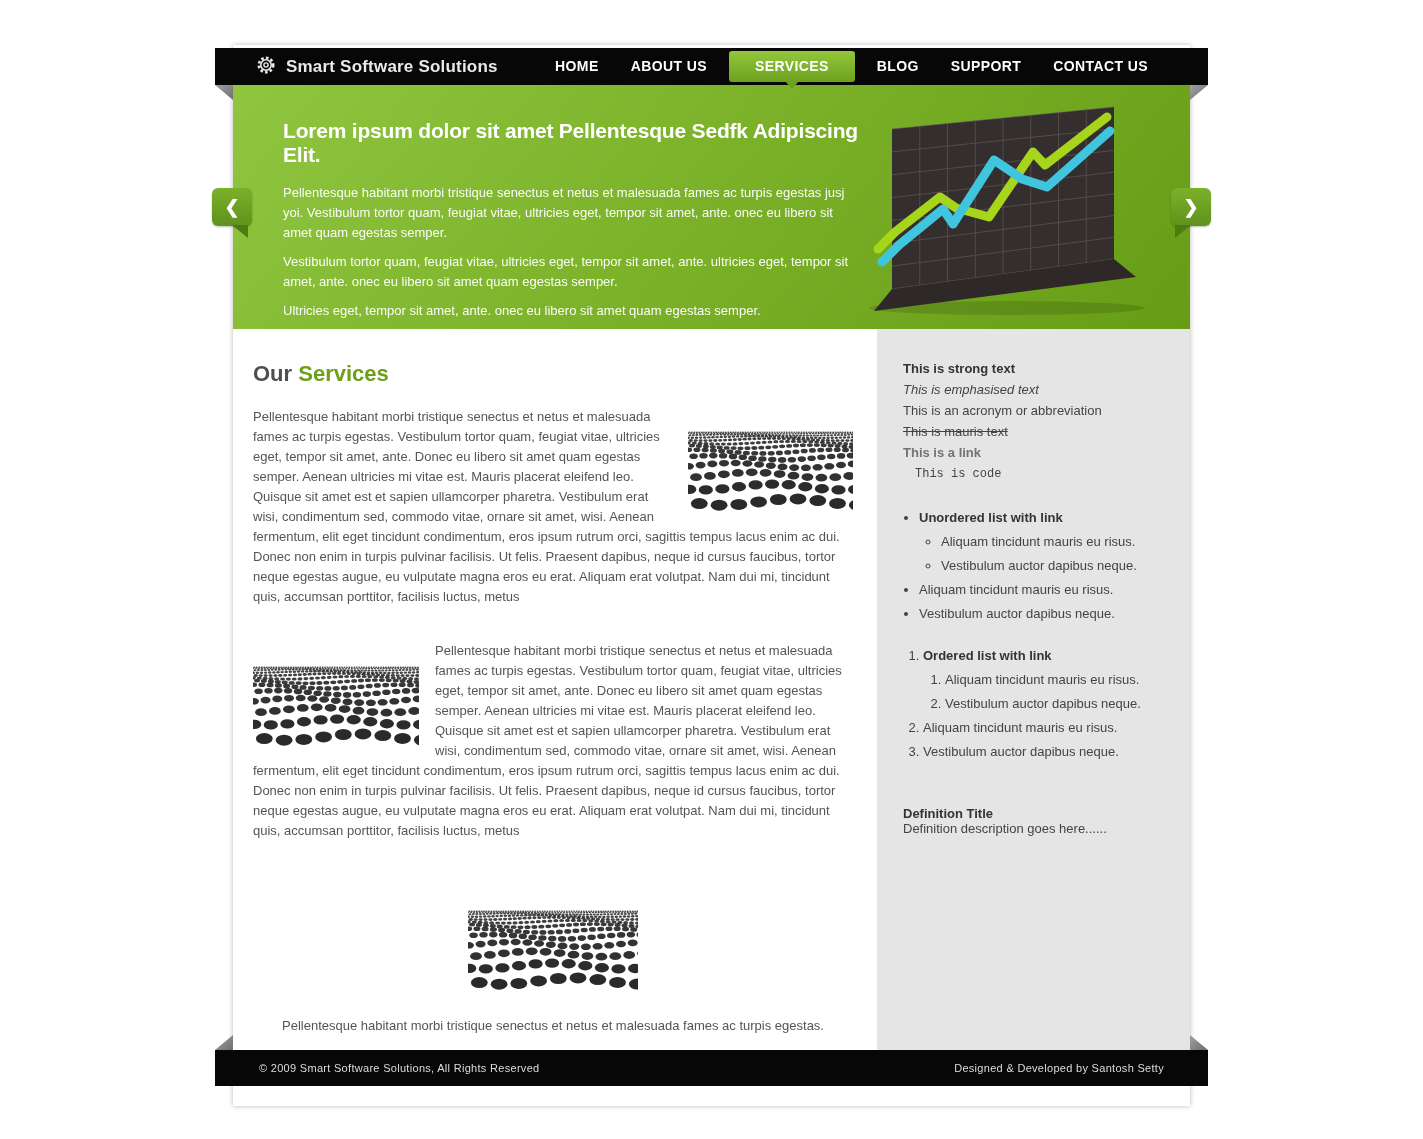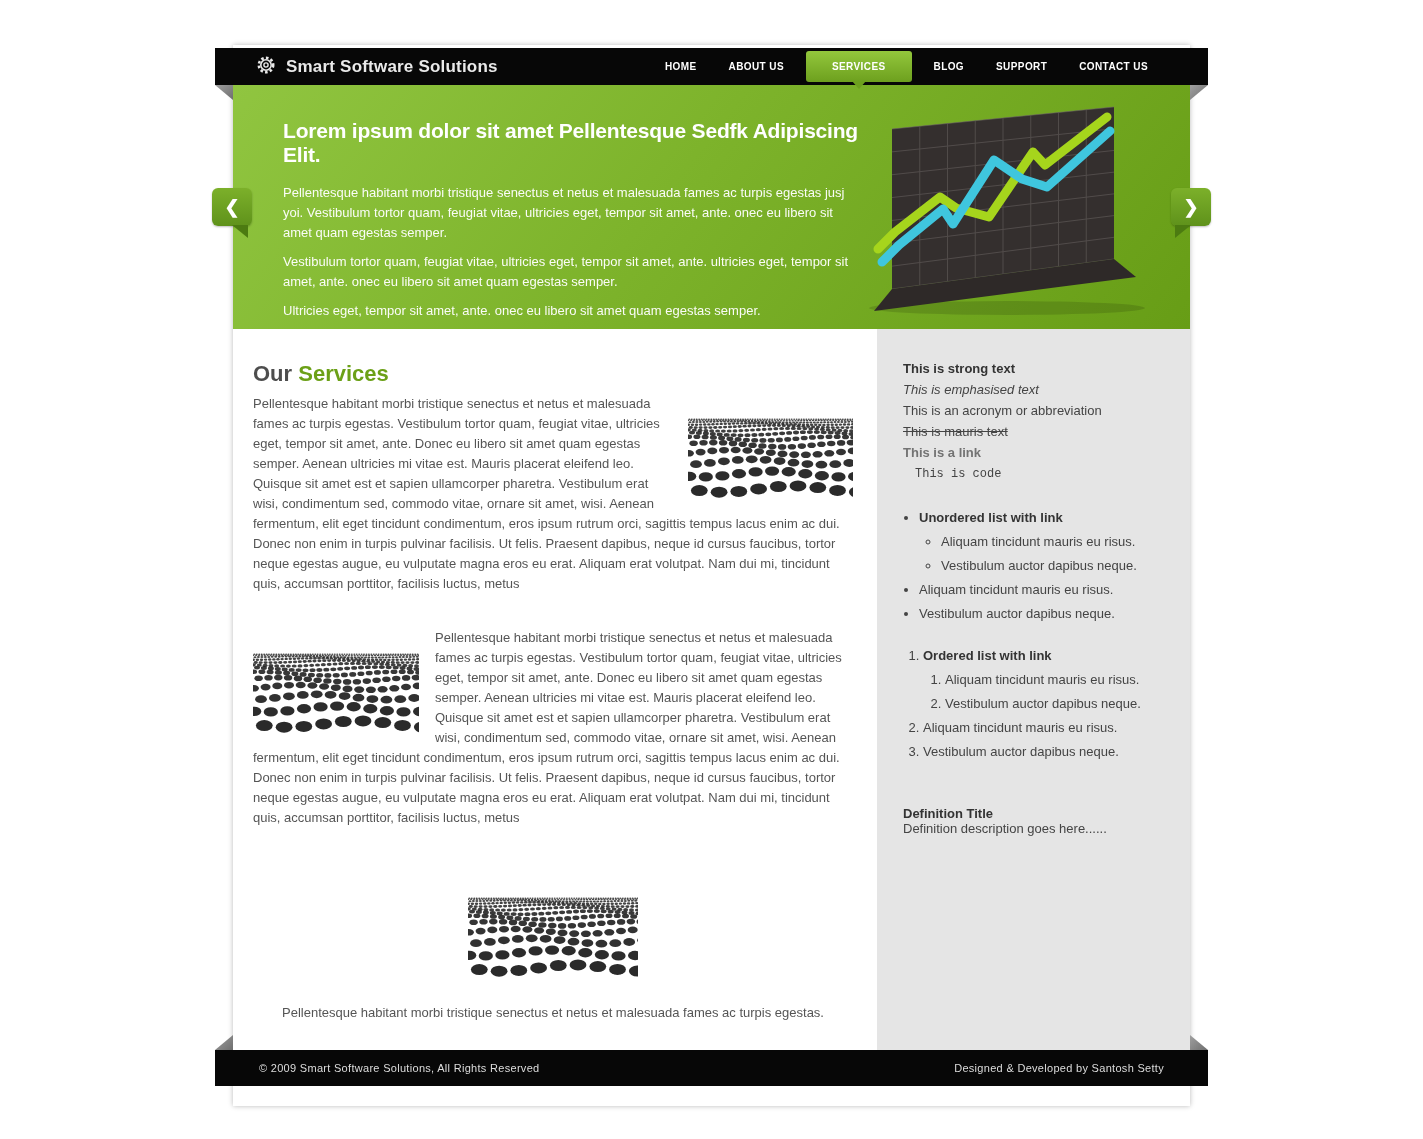--- a/index.html
+++ b/index.html
@@ -8,21 +8,21 @@
 
   .page { width:957px; margin:45px auto 0; position:relative; background:#ffffff;
           box-shadow:0 0 5px rgba(0,0,0,.28); padding-top:3px; }
 
   
   .navbar { position:relative; height:37px; margin:0 -18px; background:#070707;
             display:flex; z-index:5; }
   .logo { display:flex; align-items:center; gap:9px; margin-left:40px; }
   .logo-text { color:#e9e9e9; font-size:17px; font-weight:bold; letter-spacing:.2px; }
   .nav-menu { margin-left:auto; margin-right:44px; display:flex; align-items:center; height:100%; }
-  .nav-item { color:#ffffff; font-size:10px; font-weight:bold; letter-spacing:.4px;
+  .nav-item { color:#ffffff; font-size:14px; font-weight:bold; letter-spacing:.4px;
               padding:0 16px; line-height:37px; cursor:pointer; }
   .nav-item.active { background:linear-gradient(#93c73c,#6da01e); border-radius:3px;
                      line-height:31px; margin:0 6px; padding:0 26px; position:relative; }
   .nav-item.active::after { content:""; position:absolute; left:50%; bottom:-7px; margin-left:-7px;
                      border:7px solid transparent; border-top:8px solid #6da01e; border-bottom:0; }
 
   .fold { position:absolute; width:18px; height:15px; z-index:1;
           background:linear-gradient(135deg,#a0a0a0,#6e6e6e); }
   .fold-tl { left:-18px; top:40px; clip-path:polygon(0 0,100% 0,100% 100%); }
   .fold-tr { right:-18px; top:40px; clip-path:polygon(0 0,100% 0,0 100%); }
@@ -43,21 +43,21 @@
           font-size:18px; font-weight:bold; box-shadow:0 1px 2px rgba(0,0,0,.25); }
   .slider-prev { left:-21px; }
   .slider-next { right:-21px; }
   .slider-arrow::after { content:""; position:absolute; bottom:-12px; width:16px; height:13px; background:#4c7b11; }
   .slider-prev::after { right:4px; clip-path:polygon(0 0,100% 0,100% 100%); }
   .slider-next::after { left:4px;  clip-path:polygon(0 0,100% 0,0 100%); }
 
   
   .columns { display:flex; align-items:stretch; min-height:721px; }
   .main { flex:1; padding:32px 24px 0 20px; }
-  .main h2 { font-size:22px; margin-bottom:7px; color:#4d4d4d; font-weight:bold; }
+  .main h2 { font-size:22px; margin-bottom:20px; color:#4d4d4d; font-weight:bold; }
   .main h2 .accent { color:#6ba017; }
   .main p, .main .ptext { font-size:13px; line-height:20px; color:#555555; }
   .block { margin-bottom:34px; overflow:visible; }
   .dots-img { background:#fff; display:inline-block; line-height:0; }
   .float-right { float:right; margin:0 0 8px 16px; }
   .float-left  { float:left;  margin:0 16px 8px 0; }
   .center-img  { text-align:center; margin:40px 0 22px; }
   .center-text { text-align:center; }
   .clearfix::after { content:""; display:block; clear:both; }
 

